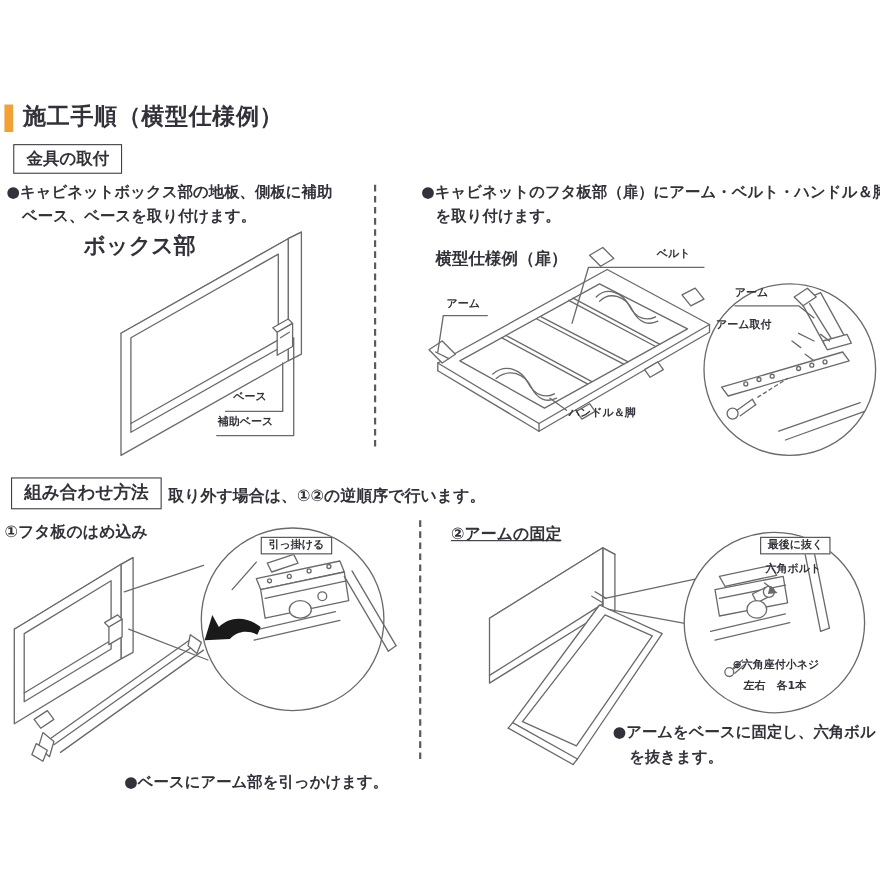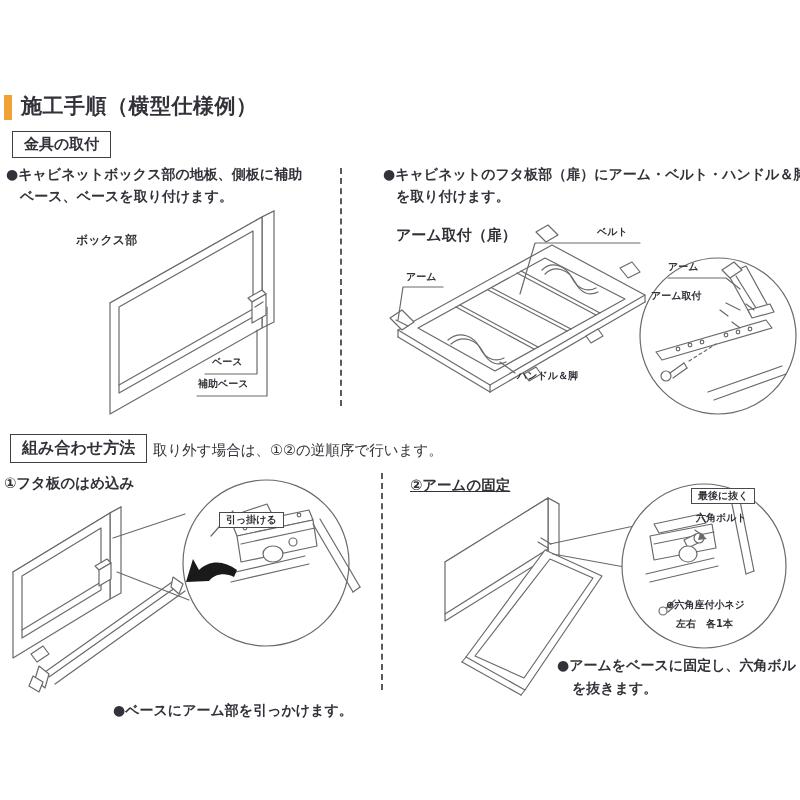--- a/index.html
+++ b/index.html
@@ -4,21 +4,21 @@
 <style>
   html,body{margin:0;padding:0;background:#fff;}
   .canvas{position:relative;width:800px;height:800px;background:#ffffff;overflow:hidden;
           font-family:"DejaVu Sans","Liberation Sans",sans-serif;color:#32323a;}
   .accent-bar{position:absolute;left:4px;top:95px;width:8px;height:25px;background:#F0A236;}
   .title{position:absolute;left:21px;top:92px;font-size:21px;font-weight:700;letter-spacing:.5px;}
   .secbox{position:absolute;border:1.6px solid #3f3f44;background:#fff;padding:3px 11px;font-weight:700;}
   .secbox.s1{left:12px;top:131px;font-size:15px;}
   .secbox.s2{left:10px;top:434px;font-size:16px;}
   .body-line{position:absolute;font-size:14px;font-weight:600;white-space:nowrap;}
-  .note{position:absolute;left:153px;top:441px;font-size:14.5px;font-weight:400;white-space:nowrap;}
+  .note{position:absolute;left:153px;top:441px;font-size:14.5px;font-weight:700;white-space:nowrap;}
   .diag-title{position:absolute;font-weight:700;white-space:nowrap;}
   .pt-label{position:absolute;font-size:10px;font-weight:600;white-space:nowrap;line-height:1.15;text-align:right;}
   .boxed{border:1.4px solid #4a4a4a;background:#fff;padding:1px 6px;}
   .caption{position:absolute;font-size:14px;font-weight:600;white-space:nowrap;}
   .step-title{position:absolute;font-size:14.5px;font-weight:600;white-space:nowrap;}
   .vdash{position:absolute;width:0;border-left:2px dashed #5a5a5a;}
   svg{position:absolute;overflow:visible;}
   svg *{vector-effect:non-scaling-stroke;}
   .draw{stroke:#6a6a6a;stroke-width:1.2;fill:none;stroke-linejoin:round;stroke-linecap:round;}
   .fillw{fill:#ffffff;}
@@ -28,21 +28,21 @@
 
 <div class="canvas">
 
   <div class="accent-bar"></div>
   <div class="title">施工手順（横型仕様例）</div>
 
   <div class="secbox s1">金具の取付</div>
 
   <div class="body-line" style="left:6px;top:166px;">●キャビネットボックス部の地板、側板に補助</div>
   <div class="body-line" style="left:20px;top:188px;">ベース、ベースを取り付けます。</div>
-  <div class="diag-title" style="left:76px;top:232px;font-size:12px;">ボックス部</div>
+  <div class="diag-title" style="left:76px;top:210px;font-size:20px;">ボックス部</div>
 
   <svg style="left:50px;top:195px;" width="270" height="230" viewBox="0 0 270 230">
     <g class="draw">
       <polygon class="fillw" points="60,108 212,22 224,16 72,102"></polygon>
       <polygon class="fillw" points="212,22 224,16 224,127 212,133"></polygon>
       <polygon class="fillw" points="60,108 212,22 212,133 60,219"></polygon>
       <polygon points="69,112 203,36 203,122 69,198"></polygon>
       <line x1="69" y1="190" x2="203" y2="114"></line>
       <polygon class="fillw" points="198,103 212,95 216,99 202,107"></polygon>
       <polygon class="fillw" points="202,107 216,99 216,120 202,128"></polygon>
@@ -51,21 +51,21 @@
       <polyline points="147,201 217,201 217,112"></polyline>
     </g>
   </svg>
   <div class="pt-label" style="left:212px;top:356px;">ベース</div>
   <div class="pt-label" style="left:198px;top:378px;">補助ベース</div>
 
   <div class="vdash" style="left:340px;top:168px;height:238px;"></div>
 
   <div class="body-line" style="left:383px;top:166px;">●キャビネットのフタ板部（扉）にアーム・ベルト・ハンドル＆脚</div>
   <div class="body-line" style="left:396px;top:188px;">を取り付けます。</div>
-  <div class="diag-title" style="left:396px;top:226px;font-size:15px;">アーム取付（扉）</div>
+  <div class="diag-title" style="left:396px;top:226px;font-size:15px;">横型仕様例（扉）</div>
 
   <svg style="left:390px;top:222px;" width="290" height="190" viewBox="0 0 290 190">
     <g class="draw">
       <polygon class="fillw" points="8,108 162,23 255,73 100,163"></polygon>
       <line x1="8" y1="108" x2="8" y2="115"></line>
         <line x1="8" y1="115" x2="100" y2="170"></line>
       <line x1="100" y1="163" x2="100" y2="170"></line>
         <line x1="100" y1="170" x2="255" y2="80"></line>
       <line x1="255" y1="73" x2="255" y2="80"></line>
       <polygon points="28,106 155,36 235,77 105,149"></polygon>
@@ -160,21 +160,21 @@
       <polygon class="fillw" points="238,34 262,26 266,34 242,42"></polygon>
       <line x1="308" y1="46" x2="348" y2="114"></line>
         <line x1="315" y1="41" x2="355" y2="109"></line>
         <line x1="348" y1="114" x2="355" y2="109"></line>
       <line x1="222" y1="96" x2="300" y2="78"></line>
         <line x1="226" y1="104" x2="304" y2="86"></line>
       <path d="M232,92 C219,82 204,82 194,92 L188,81 L181,104 L204,103 C211,95 221,95 229,99 Z" fill="#1a1a1a" stroke="none"></path>
       <line x1="228" y1="33" x2="206" y2="58"></line>
     </g>
   </svg>
-  <div class="pt-label boxed" style="left:219px;top:488px;margin-top:24px;">引っ掛ける</div>
+  <div class="pt-label boxed" style="left:237px;top:488px;">引っ掛ける</div>
   <div class="caption" style="left:113px;top:674px;margin-top:28px;">●ベースにアーム部を引っかけます。</div>
 
   <div class="vdash" style="left:381px;top:473px;height:217px;"></div>
 
   <div class="step-title" style="left:410px;top:476px;text-decoration:underline;">②アームの固定</div>
   <svg style="left:400px;top:478px;" width="400" height="222" viewBox="0 0 400 222">
     <g class="draw">
       <polygon class="fillw" points="45,84 148,20 159,26 56,90"></polygon>
       <polygon class="fillw" points="148,20 159,26 159,85 148,79"></polygon>
       <polygon class="fillw" points="45,84 148,20 148,79 45,143"></polygon>

